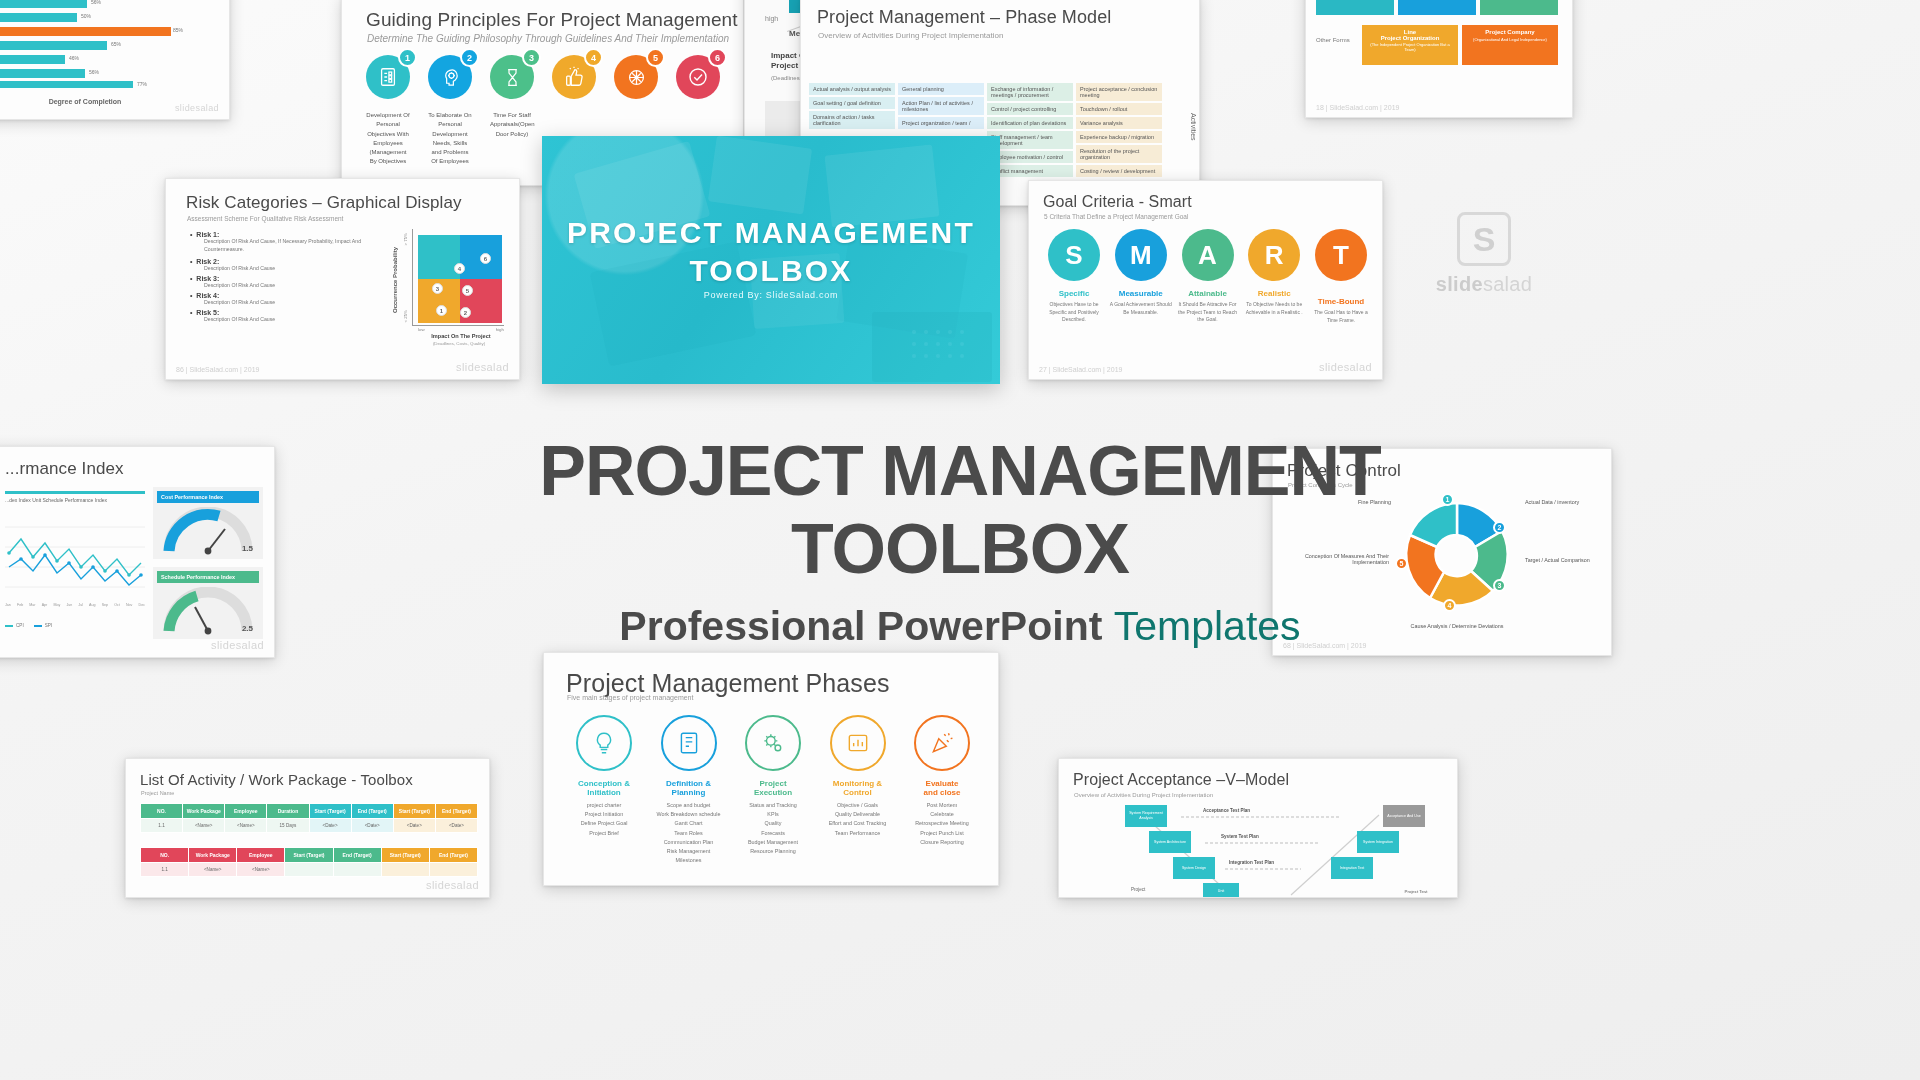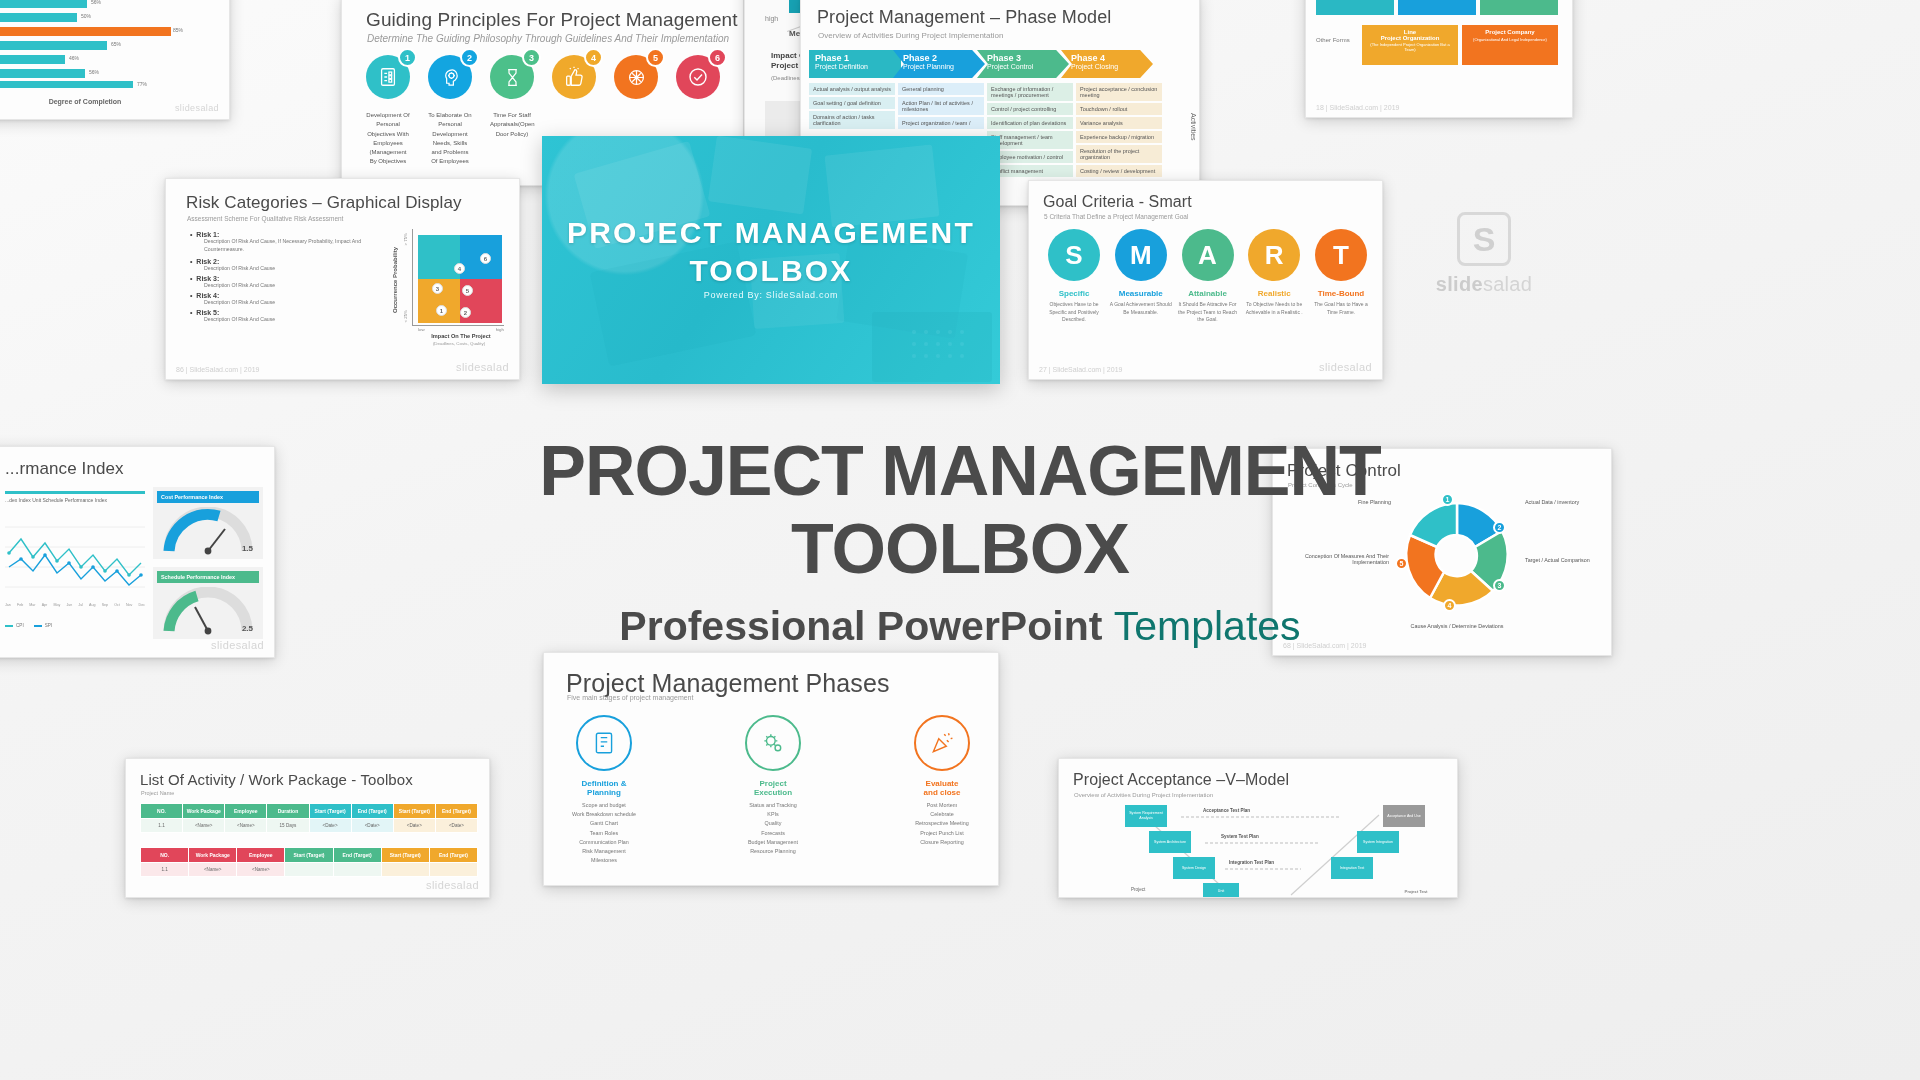--- a/index.html
+++ b/index.html
@@ -184,38 +184,20 @@
     <div style="position:absolute;left:44px;top:58px;font-size:8px;color:#555;font-weight:700;">Medi</div>
     <div style="position:absolute;left:26px;top:80px;width:70px;font-size:8px;color:#444;font-weight:700;line-height:1.3;">Impact On The Project</div>
     <div style="position:absolute;left:26px;top:104px;width:80px;font-size:6px;color:#888;">(Deadlines, Costs, Quality)</div>
     <div style="position:absolute;left:20px;top:130px;right:14px;height:72px;background:#ebebeb;"></div>
   </div>
 
   <div class="slide" style="left:800px;top:-6px;width:400px;height:212px;">
     <div class="s-title" style="position:absolute;left:16px;top:12px;font-size:18px;">Project Management – Phase Model</div>
     <div class="s-sub" style="position:absolute;left:17px;top:36px;font-size:8px;">Overview of Activities During Project Implementation</div>
 
-    <div style="position:absolute;left:8px;top:55px;display:flex;">
-      <div class="chev" style="width:92px;height:28px;background:#2ab8c4;padding:3px 0 0 6px;">
-        <div style="font-size:9px;font-weight:700;">Phase 1</div>
-        <div style="font-size:7px;">Project Definition</div>
-      </div>
-      <div class="chev" style="width:92px;height:28px;background:#18a0dc;padding:3px 0 0 10px;clip-path:polygon(0 0,86% 0,100% 50%,86% 100%,0 100%,12% 50%);margin-left:-8px;">
-        <div style="font-size:9px;font-weight:700;">Phase 2</div>
-        <div style="font-size:7px;">Project Planning</div>
-      </div>
-      <div class="chev" style="width:92px;height:28px;background:#4cba8c;padding:3px 0 0 10px;clip-path:polygon(0 0,86% 0,100% 50%,86% 100%,0 100%,12% 50%);margin-left:-8px;">
-        <div style="font-size:9px;font-weight:700;">Phase 3</div>
-        <div style="font-size:7px;">Project Control</div>
-      </div>
-      <div class="chev" style="width:92px;height:28px;background:#f0a82c;padding:3px 0 0 10px;clip-path:polygon(0 0,86% 0,100% 50%,86% 100%,0 100%,12% 50%);margin-left:-8px;">
-        <div style="font-size:9px;font-weight:700;">Phase 4</div>
-        <div style="font-size:7px;">Project Closing</div>
-      </div>
-    </div>
 
     <div style="position:absolute;left:8px;top:88px;display:flex;gap:3px;">
       <div style="width:86px;">
         <div style="background:#d9eff2;font-size:5.5px;color:#555;padding:3px 4px;margin-bottom:2px;">Actual analysis / output analysis</div>
         <div style="background:#d9eff2;font-size:5.5px;color:#555;padding:3px 4px;margin-bottom:2px;">Goal setting / goal definition</div>
         <div style="background:#d9eff2;font-size:5.5px;color:#555;padding:3px 4px;margin-bottom:2px;">Domains of action / tasks clarification</div>
       </div>
       <div style="width:86px;">
         <div style="background:#dceef9;font-size:5.5px;color:#555;padding:3px 4px;margin-bottom:2px;">General planning</div>
         <div style="background:#dceef9;font-size:5.5px;color:#555;padding:3px 4px;margin-bottom:2px;">Action Plan / list of activities / milestones</div>
@@ -416,21 +398,21 @@
         <div class="circ" style="width:52px;height:52px;margin:0 auto;background:#f0a82c;font-size:26px;font-weight:700;">
             <span>R</span>
           </div>
         <div style="margin-top:8px;font-size:8px;font-weight:700;color:#f0a82c;">Realistic</div>
         <div style="margin-top:3px;font-size:5px;color:#777;line-height:1.5;">To Objective Needs to be Achievable in a Realistic .</div>
       </div>
       <div style="width:62px;text-align:center;">
         <div class="circ" style="width:52px;height:52px;margin:0 auto;background:#f2741f;font-size:26px;font-weight:700;">
             <span>T</span>
           </div>
-        <div style="margin-top:8px;font-size:8px;font-weight:700;color:#f2741f;">Time-Bound</div>
+        <div style="margin-top:16px;font-size:8px;font-weight:700;color:#f2741f;">Time-Bound</div>
         <div style="margin-top:3px;font-size:5px;color:#777;line-height:1.5;">The Goal Has to Have a Time Frame.</div>
       </div>
     </div>
     <div class="pgn">27 | SlideSalad.com | 2019</div>
     <div class="wm">slidesalad</div>
   </div>
 
   <div id="logo">
     <div class="mark">
         <span>S</span>
@@ -571,20 +553,35 @@
       <b>Professional PowerPoint </b><i>Templates</i>
     </div>
   </div>
 
   <div class="slide" style="left:543px;top:652px;width:456px;height:234px;">
     <div class="s-title" style="position:absolute;left:22px;top:16px;font-size:25px;">Project Management Phases</div>
     <div class="s-sub" style="position:absolute;left:23px;top:41px;font-size:7px;">Five main stages of project management</div>
 
     <div style="position:absolute;left:20px;top:62px;right:16px;display:flex;justify-content:space-between;">
 
+      <div style="width:80px;text-align:center;">
+        <div style="width:56px;height:56px;margin:0 auto;border:2px solid #2fc0c8;border-radius:50%;display:flex;align-items:center;justify-content:center;">
+          <svg width="26" height="26" viewBox="0 0 24 24" fill="none" stroke="#2fc0c8" stroke-width="1.3">
+            <path d="M9 18h6M10 21h4M12 3a6 6 0 0 0-3.5 10.9V16h7v-2.1A6 6 0 0 0 12 3z"></path>
+          </svg>
+        </div>
+        <div style="margin-top:8px;font-size:8px;font-weight:700;color:#2fc0c8;white-space:pre-line;">Conception &amp;
+Initiation</div>
+        <div style="margin-top:4px;font-size:5.4px;color:#777;line-height:1.7;">
+          <div>project charter</div>
+          <div>Project Initiation</div>
+          <div>Define Project Goal</div>
+          <div>Project Brief</div>
+        </div>
+      </div>
 
       <div style="width:80px;text-align:center;">
         <div style="width:56px;height:56px;margin:0 auto;border:2px solid #18a0dc;border-radius:50%;display:flex;align-items:center;justify-content:center;">
           <svg width="26" height="26" viewBox="0 0 24 24" fill="none" stroke="#18a0dc" stroke-width="1.3">
             <rect x="5" y="3" width="14" height="18" rx="1.5"></rect>
               <path d="M9 7h6M9 11h6M9 15h3"></path>
           </svg>
         </div>
         <div style="margin-top:8px;font-size:8px;font-weight:700;color:#18a0dc;white-space:pre-line;">Definition &amp;
 Planning</div>
@@ -612,20 +609,36 @@
         <div style="margin-top:4px;font-size:5.4px;color:#777;line-height:1.7;">
           <div>Status and Tracking</div>
           <div>KPIs</div>
           <div>Quality</div>
           <div>Forecasts</div>
           <div>Budget Management</div>
           <div>Resource Planning</div>
         </div>
       </div>
 
+      <div style="width:80px;text-align:center;">
+        <div style="width:56px;height:56px;margin:0 auto;border:2px solid #f0a82c;border-radius:50%;display:flex;align-items:center;justify-content:center;">
+          <svg width="26" height="26" viewBox="0 0 24 24" fill="none" stroke="#f0a82c" stroke-width="1.3">
+            <rect x="4" y="5" width="16" height="14" rx="1.5"></rect>
+              <path d="M8 15v-3M12 15v-6M16 15v-4"></path>
+          </svg>
+        </div>
+        <div style="margin-top:8px;font-size:8px;font-weight:700;color:#f0a82c;white-space:pre-line;">Monitoring &amp;
+Control</div>
+        <div style="margin-top:4px;font-size:5.4px;color:#777;line-height:1.7;">
+          <div>Objective / Goals</div>
+          <div>Quality Deliverable</div>
+          <div>Effort and Cost Tracking</div>
+          <div>Team Performance</div>
+        </div>
+      </div>
 
       <div style="width:80px;text-align:center;">
         <div style="width:56px;height:56px;margin:0 auto;border:2px solid #f2741f;border-radius:50%;display:flex;align-items:center;justify-content:center;">
           <svg width="26" height="26" viewBox="0 0 24 24" fill="none" stroke="#f2741f" stroke-width="1.3">
             <path d="M4 20l5-12 7 7-12 5z"></path>
               <path d="M14 4l1.4 1.4M18 3l.6 1.8M20 8l1.6-.4M16.5 9.5l1.6 1.6"></path>
           </svg>
         </div>
         <div style="margin-top:8px;font-size:8px;font-weight:700;color:#f2741f;white-space:pre-line;">Evaluate
 and close</div>

